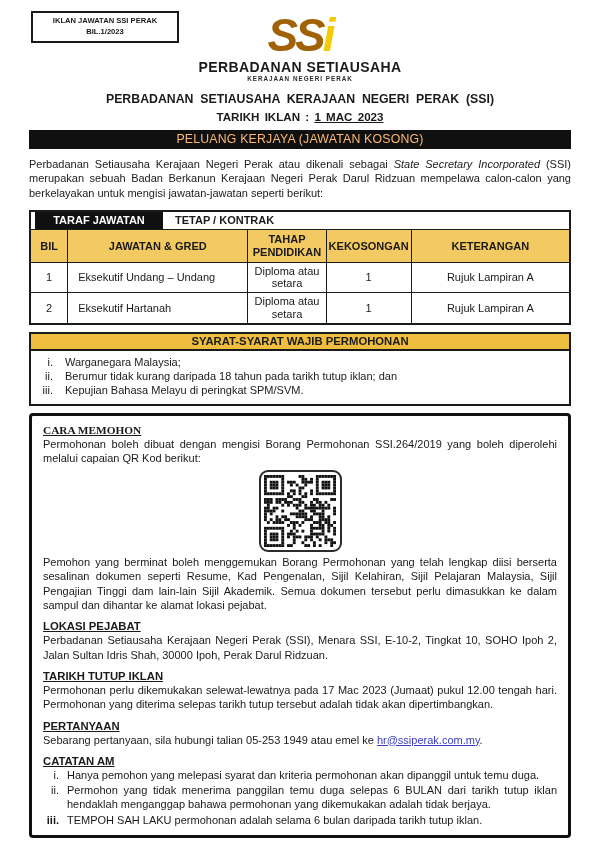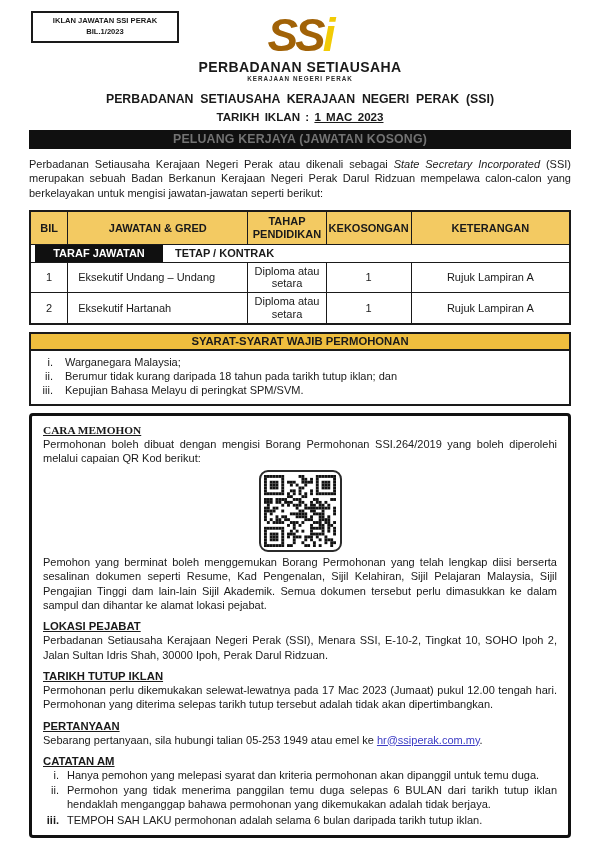--- a/index.html
+++ b/index.html
@@ -23,21 +23,21 @@
   .logo-text{font-style:italic;font-weight:bold;font-size:46px;letter-spacing:-3px;line-height:0.92;}
   .logo-ss{color:#a16207;}
   .logo-i{color:var(--logo-yellow);}
   .org1{font-weight:bold;font-size:14px;letter-spacing:0.4px;margin-top:4px;}
   .org2{font-weight:bold;font-size:6.3px;letter-spacing:1px;margin-top:2px;color:#2b2b2b;}
 
   .title{text-align:center;font-weight:bold;font-size:12.3px;word-spacing:3.5px;margin-top:9px;}
   .date-line{text-align:center;font-weight:bold;font-size:11.6px;margin-top:4px;word-spacing:2px;}
   .date-value{text-decoration:underline;}
 
-  .banner{margin-top:7px;background:var(--black-bar);color:#737373;font-weight:bold;font-size:12.3px;
+  .banner{margin-top:7px;background:var(--black-bar);color:#fdba74;font-weight:normal;font-size:12.3px;
     text-align:center;padding:2px 0 3px;letter-spacing:0.2px;}
 
   .intro{margin-top:8px;font-size:11px;line-height:1.32;text-align:justify;}
 
   table.jobs{width:100%;border-collapse:collapse;margin-top:10px;border:2px solid #1A1A1A;}
   .jobs td,.jobs th{border:1.2px solid #1A1A1A;font-size:11px;line-height:1.16;vertical-align:middle;padding:2px 4px;}
   .band-cell{padding:0 !important;height:17px;}
   .band{display:flex;align-items:stretch;height:17px;}
   .band-label{background:var(--black-bar);color:#fff;font-weight:bold;width:128px;margin-left:4px;
     display:flex;align-items:center;justify-content:center;font-size:11px;}
@@ -100,33 +100,33 @@
     <table class="jobs">
       <colgroup>
         <col style="width:7%">
           <col style="width:33.5%">
           <col style="width:14.5%">
           <col style="width:15.5%">
           <col style="width:29.5%">
       </colgroup>
       <tbody>
           <tr>
-        <th>BIL</th>
-        <th>JAWATAN &amp; GRED</th>
-        <th>TAHAP PENDIDIKAN</th>
-        <th>KEKOSONGAN</th>
-        <th>KETERANGAN</th>
-      </tr>
-      <tr>
         <td colspan="5" class="band-cell">
           <div class="band">
             <div class="band-label">TARAF JAWATAN</div>
             <div class="band-value">TETAP / KONTRAK</div>
           </div>
         </td>
+      </tr>
+      <tr>
+        <th>BIL</th>
+        <th>JAWATAN &amp; GRED</th>
+        <th>TAHAP PENDIDIKAN</th>
+        <th>KEKOSONGAN</th>
+        <th>KETERANGAN</th>
       </tr>
       <tr>
         <td class="row-cell c-center">1</td>
         <td class="row-cell c-left">Eksekutif Undang – Undang</td>
         <td class="row-cell c-center">Diploma atau setara</td>
         <td class="row-cell c-center">1</td>
         <td class="row-cell c-center"><span>Rujuk </span><span class="b">Lampiran A</span></td>
       </tr>
       <tr>
         <td class="row-cell c-center">2</td>

